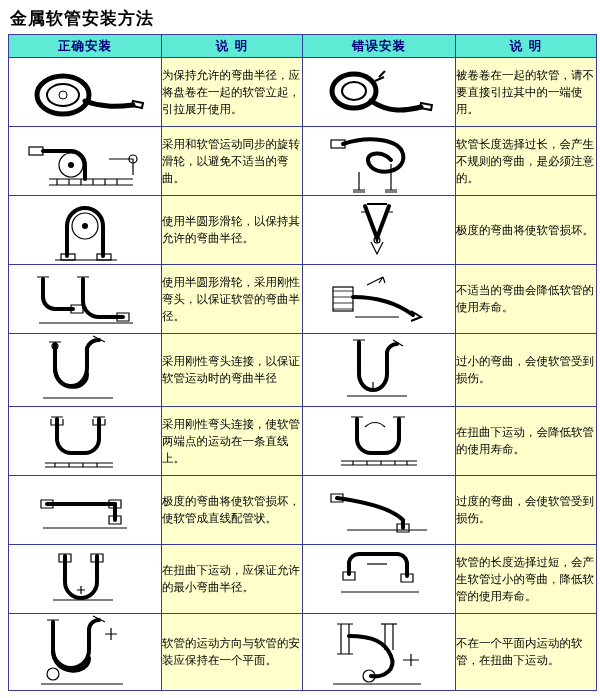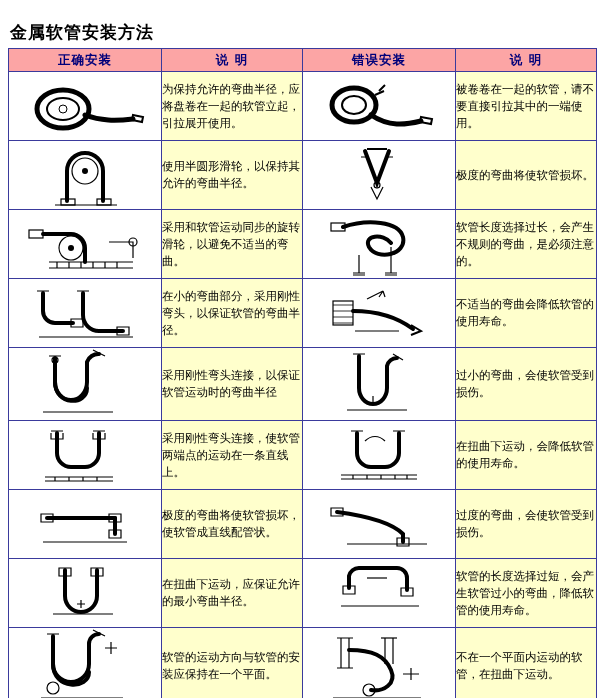--- a/index.html
+++ b/index.html
@@ -18,36 +18,36 @@
     position: relative;
     width: 600px;
     height: 698px;
     box-sizing: border-box;
     padding: 6px 8px 4px 8px;
   }
   .page-title {
     font-size: 17px;
     font-weight: bold;
     letter-spacing: 1px;
-    margin: 16px 0 6px 2px;
+    margin: 2px 0 6px 2px;
     line-height: 20px;
   }
   table.hose-table {
     border-collapse: collapse;
     width: 584px;
     table-layout: fixed;
     border: 1px solid #1c1c8c;
   }
   table.hose-table td, table.hose-table th {
     border: 1px solid #3a3a9c;
     padding: 0;
     vertical-align: middle;
   }
   thead th {
-    background: #fca5a5;
+    background: #5eead4;
     color: #00007a;
     font-size: 12.5px;
     font-weight: bold;
     height: 22px;
     letter-spacing: 1px;
     text-align: center;
   }
   .col-img { width: 152px; }
   .col-txt { width: 140px; }
   td.desc {
@@ -120,48 +120,20 @@
               <path class="ln2" d="M66 20 l9 -4 M70 16 l6 -6"></path>
             </svg>
           </div>
         </td>
         <td class="desc">被卷卷在一起的软管，请不要直接引拉其中的一端使用。</td>
       </tr>
 
       <tr>
         <td class="figure">
           <div class="fig-wrap">
-            <svg width="140" height="64" viewBox="0 0 140 64">
-              <path class="thick2" d="M52 58 L52 28 A18 18 0 0 1 88 28 L88 58"></path>
-              <circle cx="70" cy="28" r="13" class="ln"></circle>
-              <circle cx="70" cy="28" r="3" class="solidblk"></circle>
-              <rect x="46" y="56" width="14" height="6" class="ln"></rect>
-              <rect x="82" y="56" width="14" height="6" class="ln"></rect>
-              <path class="ln" d="M40 62 L102 62"></path>
-            </svg>
-          </div>
-        </td>
-        <td class="desc">使用半圆形滑轮，以保持其允许的弯曲半径。</td>
-        <td class="figure">
-          <div class="fig-wrap">
-            <svg width="140" height="64" viewBox="0 0 140 64">
-              <path class="thick2" d="M56 8 L68 40 L80 8"></path>
-              <path class="ln2" d="M58 6 L78 6"></path>
-              <path class="ln" d="M62 44 L68 56 L74 44"></path>
-              <path class="ln" d="M52 14 L60 14 M76 14 L84 14"></path>
-              <circle cx="68" cy="42" r="3" class="ln"></circle>
-            </svg>
-          </div>
-        </td>
-        <td class="desc">极度的弯曲将使软管损坏。</td>
-      </tr>
-
-      <tr>
-        <td class="figure">
-          <div class="fig-wrap">
             <svg width="144" height="64" viewBox="0 0 144 64">
               <path class="thick2" d="M30 22 L58 22 A14 14 0 0 1 72 36 L72 50"></path>
               <circle cx="58" cy="36" r="12" class="ln"></circle>
               <circle cx="58" cy="36" r="3" class="solidblk"></circle>
               <rect x="16" y="18" width="14" height="8" class="ln"></rect>
               <path class="ln" d="M36 50 L120 50 M36 56 L120 56"></path>
               <path class="ln" d="M44 50 L44 56 M56 50 L56 56 M68 50 L68 56 M80 50 L80 56 M92 50 L92 56 M104 50 L104 56"></path>
               <path class="ln" d="M96 30 L120 30 L120 46"></path>
               <circle cx="120" cy="30" r="4" class="ln"></circle>
             </svg>
@@ -178,31 +150,59 @@
               <path class="ln" d="M46 64 L58 64 M78 64 L90 64"></path>
             </svg>
           </div>
         </td>
         <td class="desc">软管长度选择过长，会产生不规则的弯曲，是必须注意的。</td>
       </tr>
 
       <tr>
         <td class="figure">
           <div class="fig-wrap">
+            <svg width="140" height="64" viewBox="0 0 140 64">
+              <path class="thick2" d="M52 58 L52 28 A18 18 0 0 1 88 28 L88 58"></path>
+              <circle cx="70" cy="28" r="13" class="ln"></circle>
+              <circle cx="70" cy="28" r="3" class="solidblk"></circle>
+              <rect x="46" y="56" width="14" height="6" class="ln"></rect>
+              <rect x="82" y="56" width="14" height="6" class="ln"></rect>
+              <path class="ln" d="M40 62 L102 62"></path>
+            </svg>
+          </div>
+        </td>
+        <td class="desc">使用半圆形滑轮，以保持其允许的弯曲半径。</td>
+        <td class="figure">
+          <div class="fig-wrap">
+            <svg width="140" height="64" viewBox="0 0 140 64">
+              <path class="thick2" d="M56 8 L68 40 L80 8"></path>
+              <path class="ln2" d="M58 6 L78 6"></path>
+              <path class="ln" d="M62 44 L68 56 L74 44"></path>
+              <path class="ln" d="M52 14 L60 14 M76 14 L84 14"></path>
+              <circle cx="68" cy="42" r="3" class="ln"></circle>
+            </svg>
+          </div>
+        </td>
+        <td class="desc">极度的弯曲将使软管损坏。</td>
+      </tr>
+
+      <tr>
+        <td class="figure">
+          <div class="fig-wrap">
             <svg width="144" height="64" viewBox="0 0 144 64">
               <path class="thick2" d="M30 12 L30 30 A12 12 0 0 0 42 42 L60 42"></path>
               <path class="thick2" d="M70 12 L70 34 A16 16 0 0 0 86 50 L110 50"></path>
               <path class="ln" d="M24 10 L36 10 M64 10 L76 10"></path>
               <path class="ln" d="M58 38 L70 38 L70 46 L58 46 z"></path>
               <path class="ln" d="M104 46 L116 46 L116 54 L104 54 z"></path>
               <path class="ln" d="M26 56 L120 56"></path>
             </svg>
           </div>
         </td>
-        <td class="desc">在小的弯曲部分，采用刚性弯头，以保证软管的弯曲半径。</td>
+        <td class="desc">使用半圆形滑轮，采用刚性弯头，以保证软管的弯曲半径。</td>
         <td class="figure">
           <div class="fig-wrap">
             <svg width="144" height="64" viewBox="0 0 144 64">
               <rect x="26" y="20" width="20" height="24" class="ln"></rect>
               <path class="hatch" d="M26 24 L46 24 M26 30 L46 30 M26 36 L46 36 M26 42 L46 42"></path>
               <path class="thick2" d="M46 30 C 72 30, 90 36, 106 48"></path>
               <path class="ln2" d="M104 44 L114 50 L104 54"></path>
               <path class="ln" d="M60 18 L76 10 M76 10 L72 16 M76 10 L78 16"></path>
               <path class="ln" d="M48 50 L92 50"></path>
             </svg>

